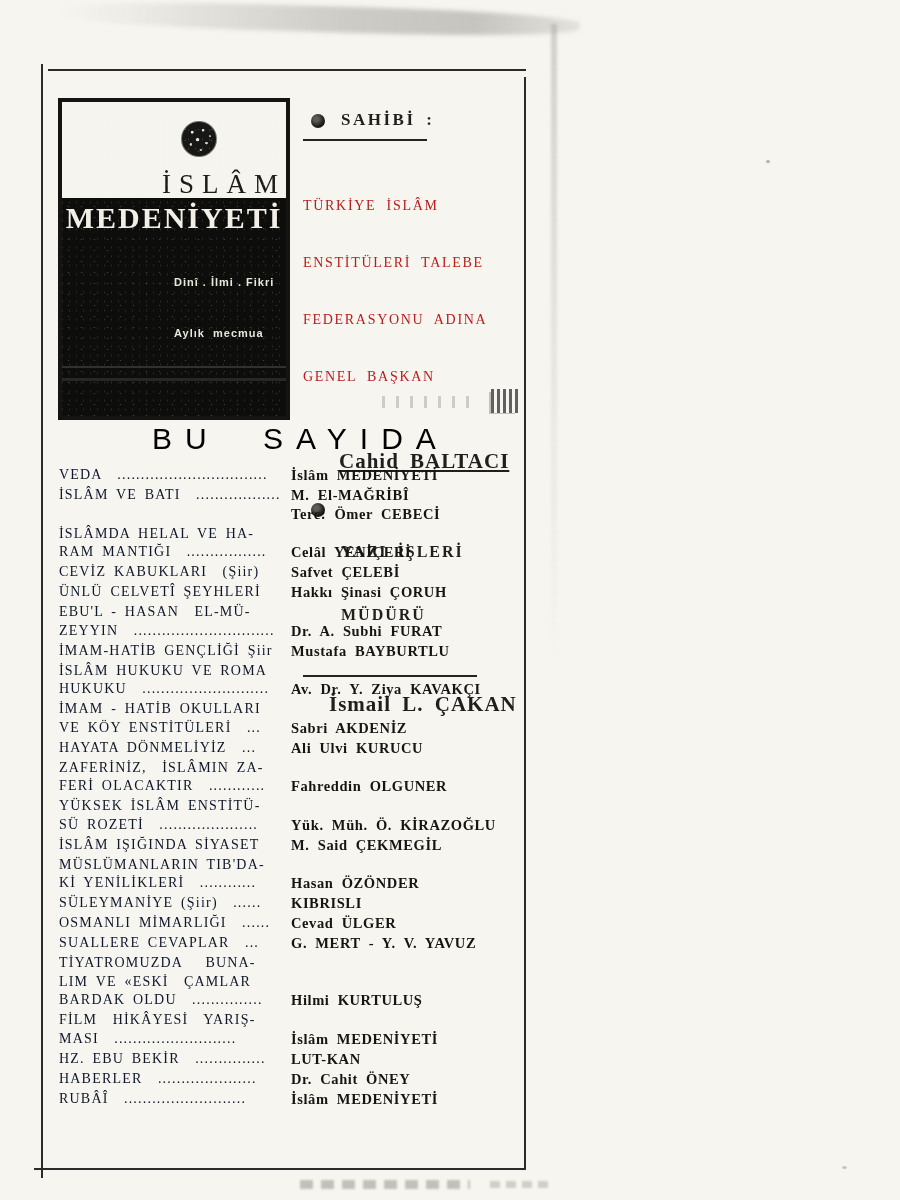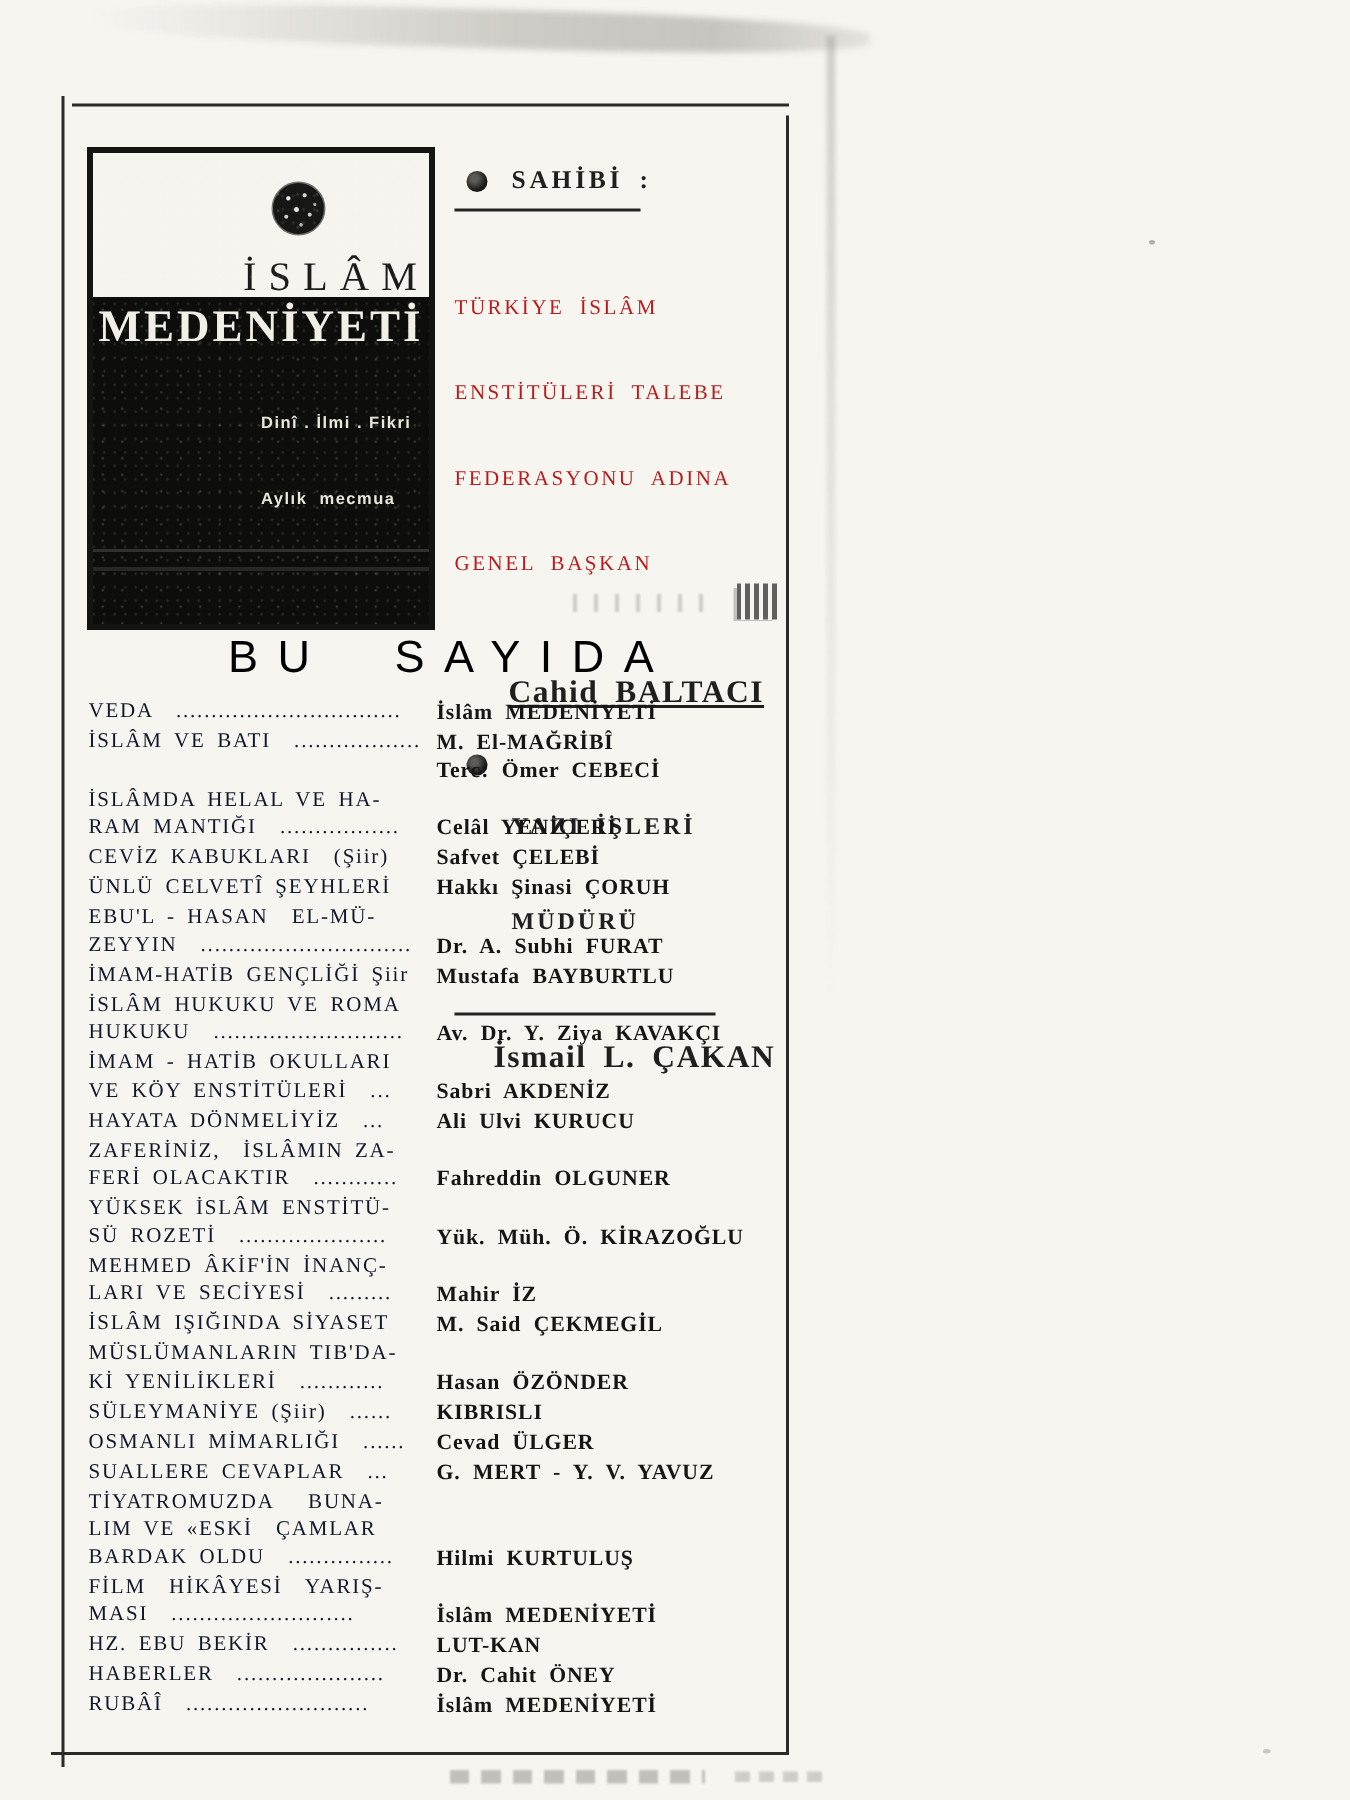--- a/index.html
+++ b/index.html
@@ -276,30 +276,20 @@
         <span class="toc-title">YÜKSEK İSLÂM ENSTİTÜ-</span>
         <span class="toc-author"></span>
       </div>
       <div class="toc-line">
         <span class="toc-title">SÜ ROZETİ  .....................</span>
         <span class="toc-author">Yük. Müh. Ö. KİRAZOĞLU</span>
       </div>
     </div>
     <div class="toc-entry">
       <div class="toc-line">
-        <span class="toc-title">MEHMED ÂKİF'İN İNANÇ-</span>
-        <span class="toc-author"></span>
-      </div>
-      <div class="toc-line">
-        <span class="toc-title">LARI VE SECİYESİ  .........</span>
-        <span class="toc-author">Mahir İZ</span>
-      </div>
-    </div>
-    <div class="toc-entry">
-      <div class="toc-line">
         <span class="toc-title">İSLÂM IŞIĞINDA SİYASET</span>
         <span class="toc-author">M. Said ÇEKMEGİL</span>
       </div>
     </div>
     <div class="toc-entry">
       <div class="toc-line">
         <span class="toc-title">MÜSLÜMANLARIN TIB'DA-</span>
         <span class="toc-author"></span>
       </div>
       <div class="toc-line">

